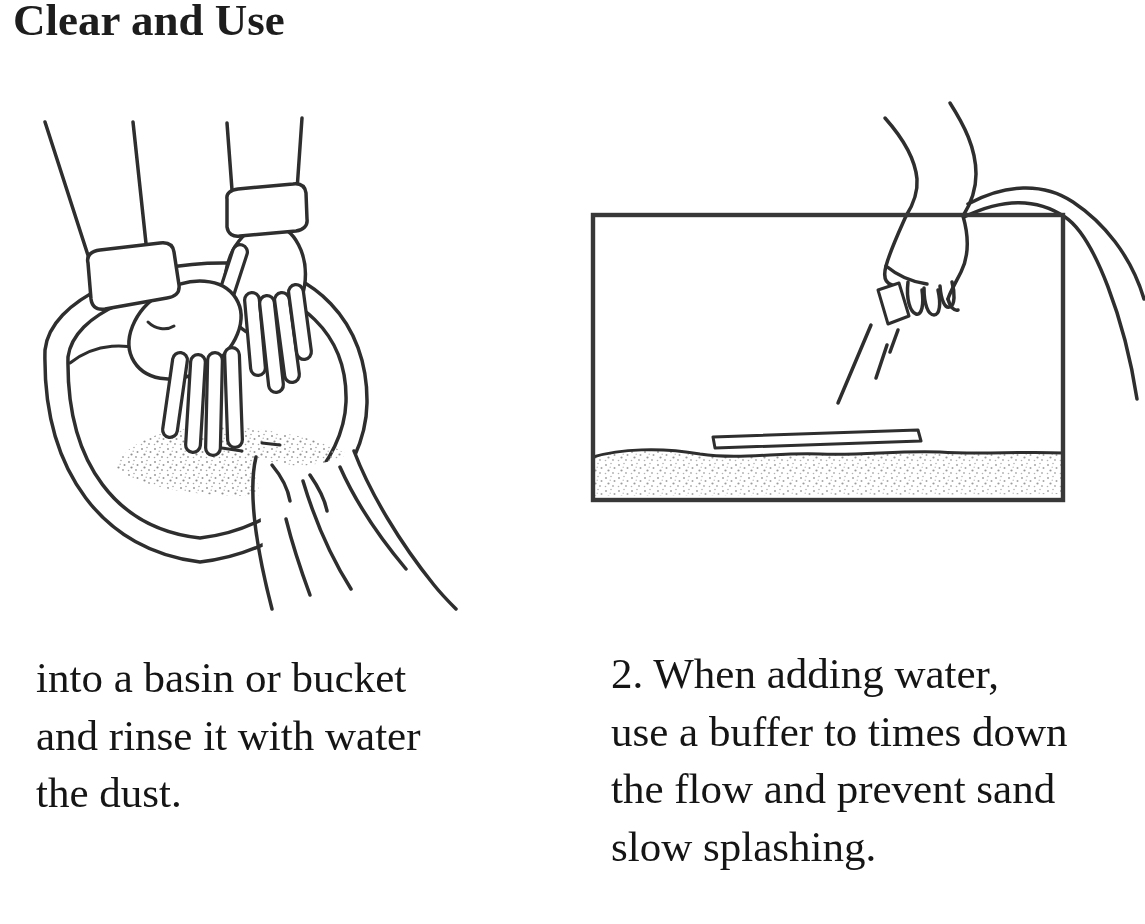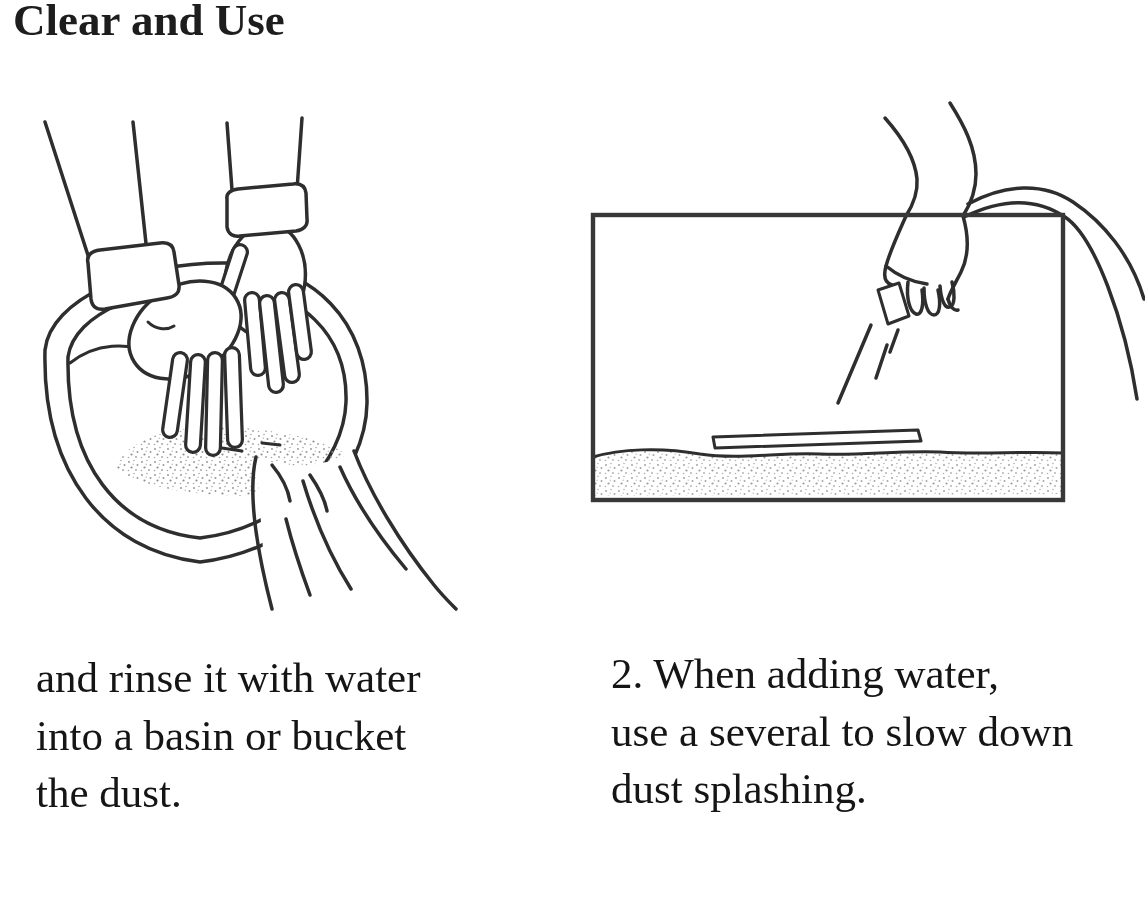--- a/index.html
+++ b/index.html
@@ -174,24 +174,25 @@
       <g>
         <path class="ln" d="M403,119 C440,99 478,97 508,117 C538,137 566,170 579,214"></path>
         <path class="ln" d="M399,132 C438,113 472,113 500,132 C530,152 560,236 572,314"></path>
       </g>
 
       <rect class="frame" x="28" y="130" width="470" height="285"></rect>
     </svg>
   </figure>
 
   <div class="caption caption-1">
+    <div>into a basin or bucket</div>
     <div>and rinse it with water</div>
-    <div>into a basin or bucket</div>
     <div>the dust.</div>
   </div>
 
   <div class="caption caption-2">
     <div>2. When adding water,</div>
-    <div>use a several to slow down</div>
-    <div>dust splashing.</div>
+    <div>use a buffer to times down</div>
+    <div>the flow and prevent sand</div>
+    <div>slow splashing.</div>
   </div>
 
 </div>
 
 </body></html>

